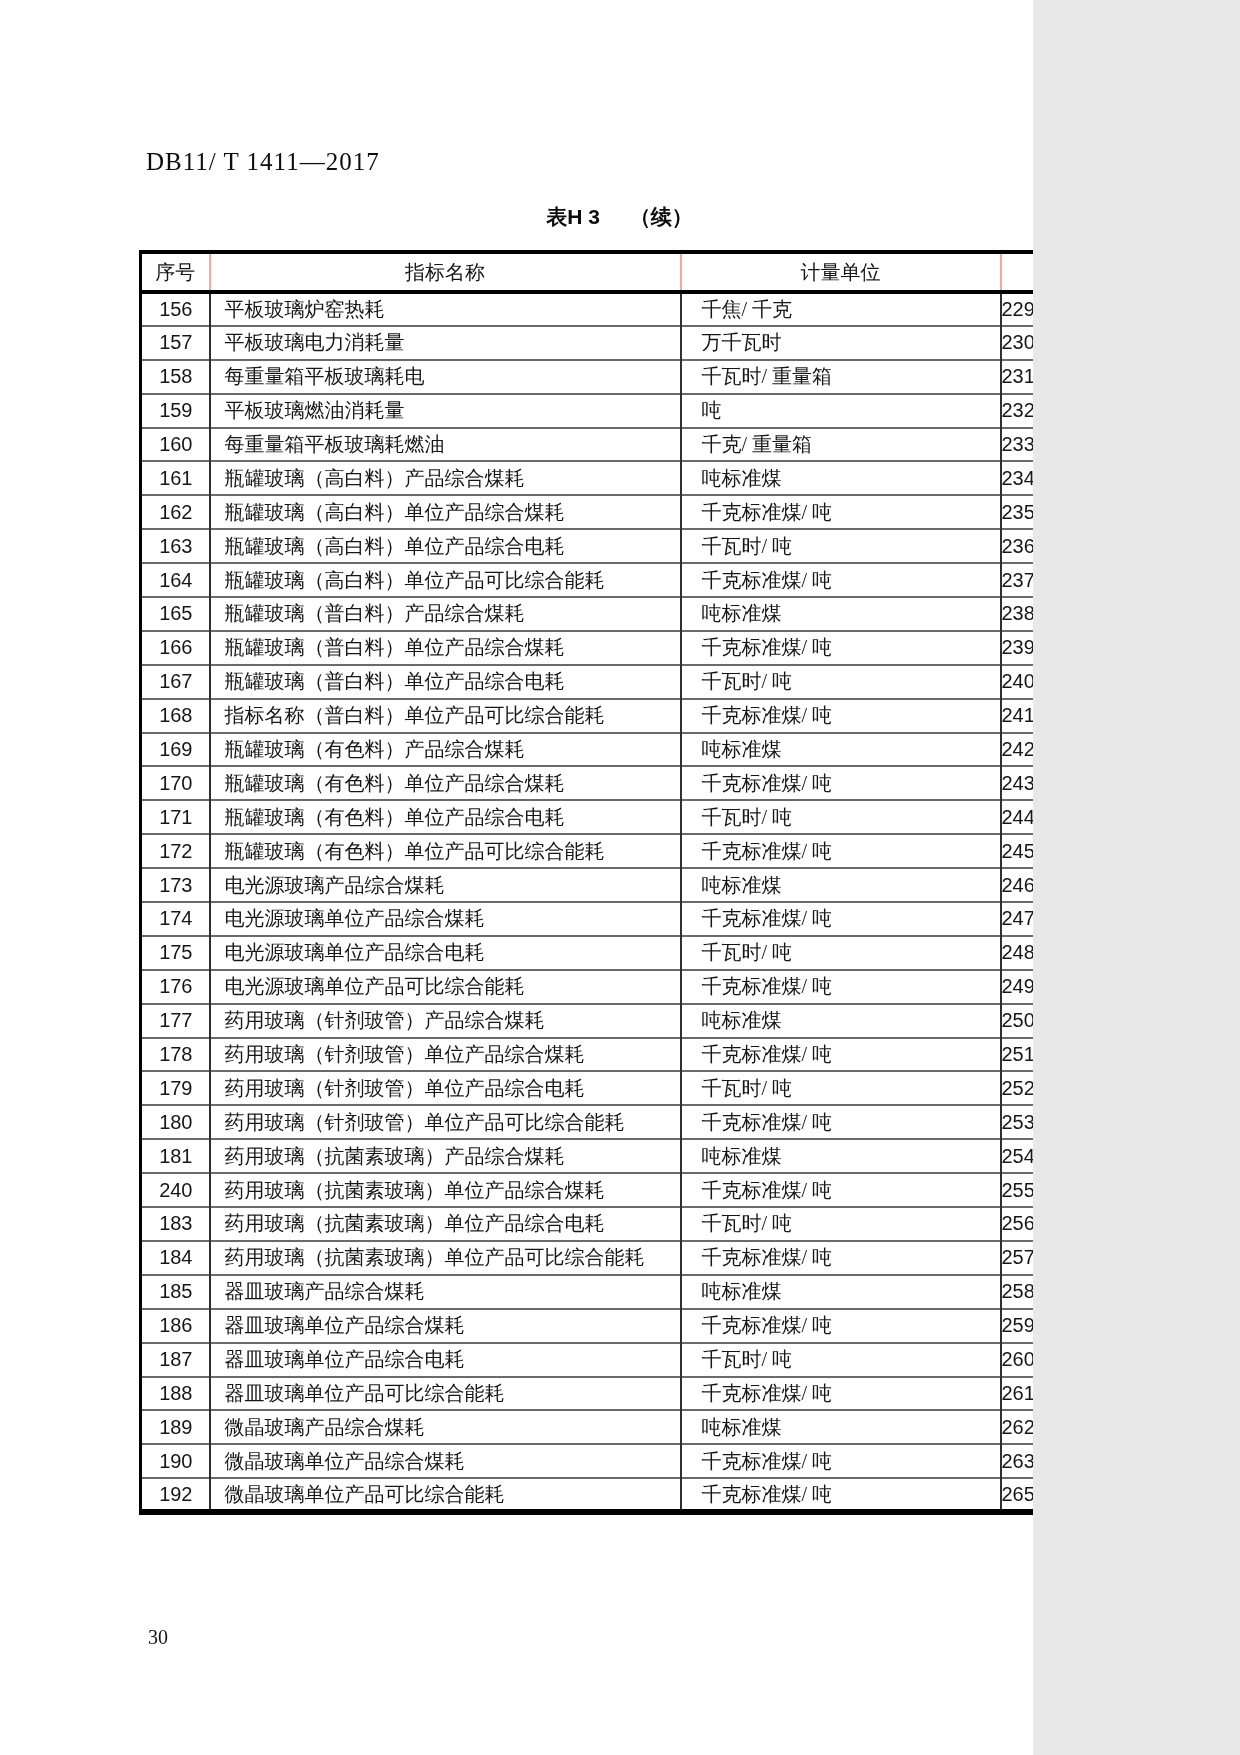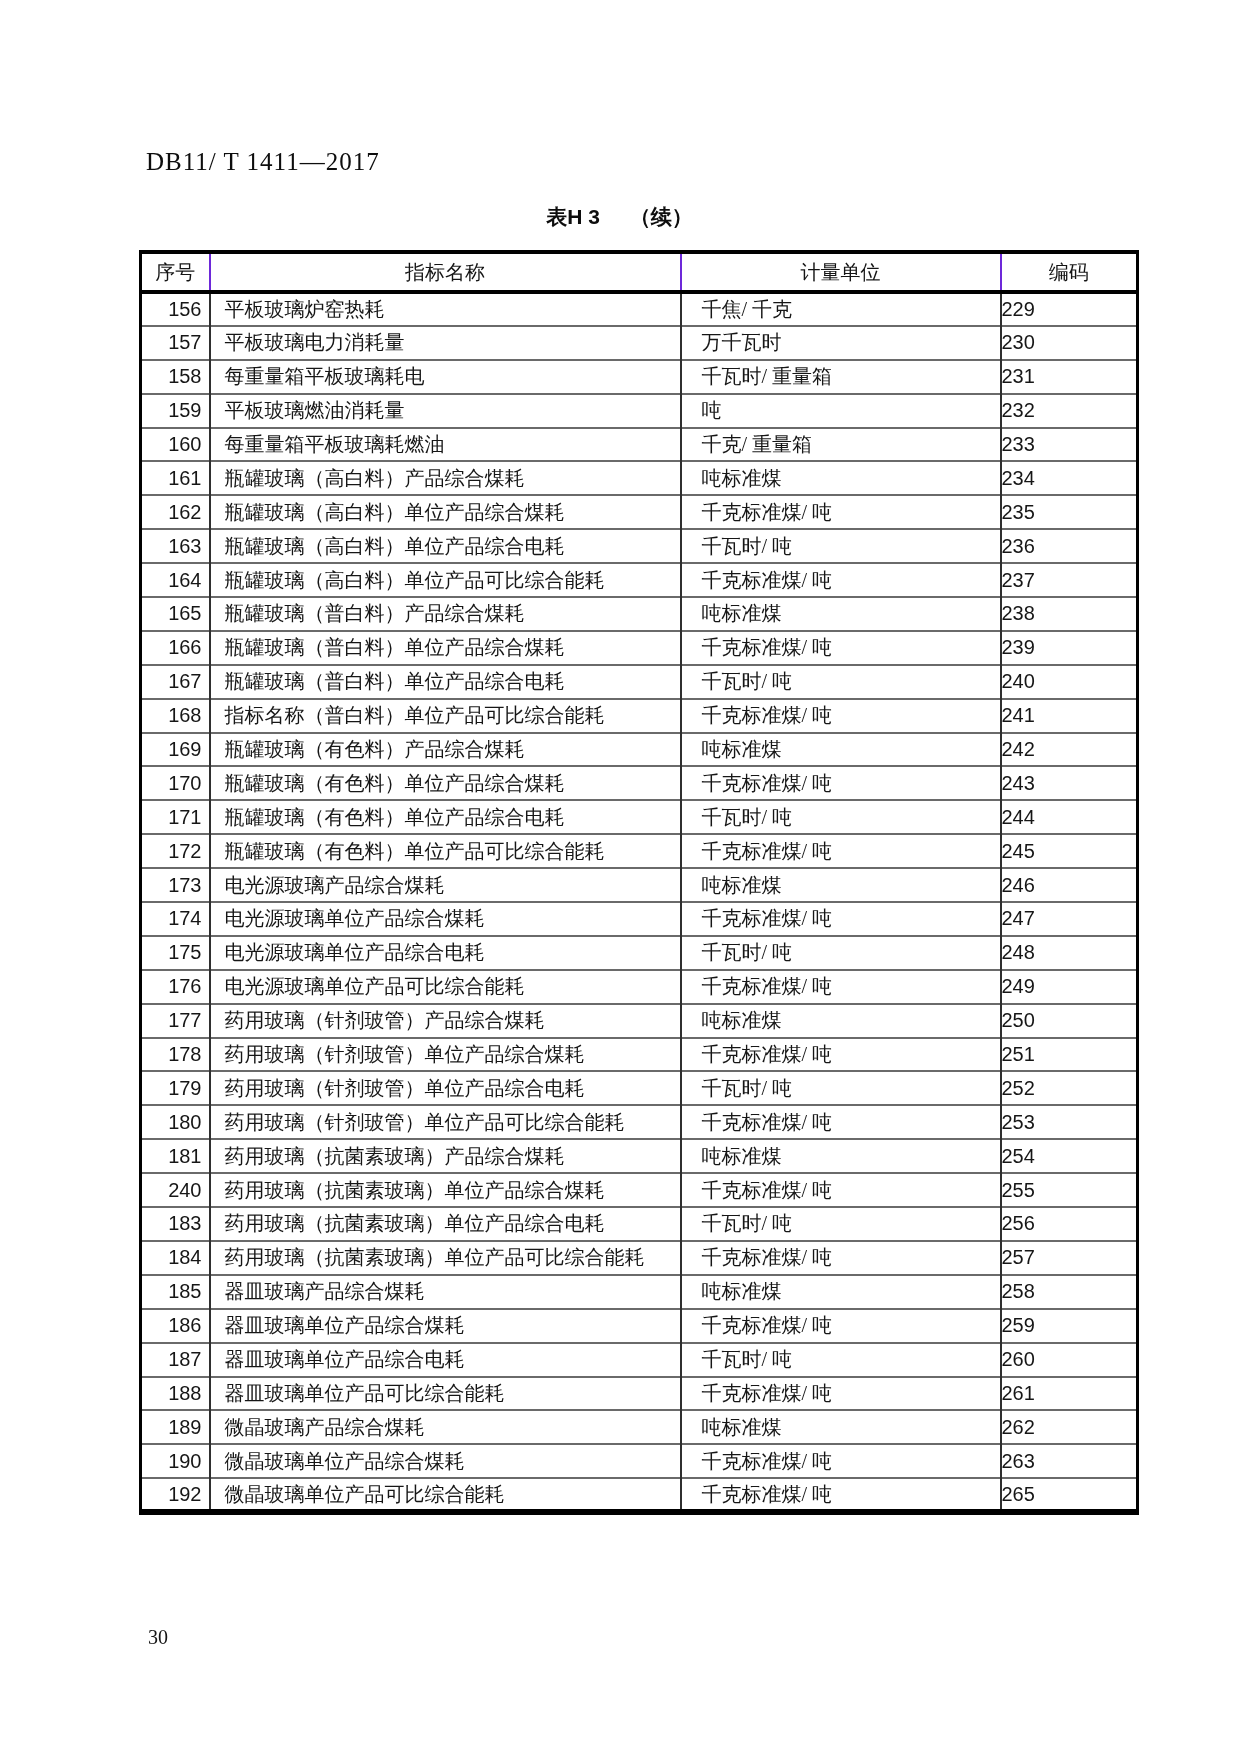--- a/index.html
+++ b/index.html
@@ -1,19 +1,19 @@
 <!DOCTYPE html>
 <html><head>
 <meta charset="utf-8">
 <style>
   * { margin: 0; padding: 0; box-sizing: border-box; }
   html, body { background: #e8e8e8; }
   .page {
     position: relative;
-    width: 1240px;
+    width: 1033px;
     height: 1755px;
     background: #ffffff;
     font-family: "Liberation Serif", serif;
     color: #111111;
     overflow: hidden;
   }
   .doc-code {
     position: absolute;
     left: 146px;
     top: 148px;
@@ -50,40 +50,40 @@
   table.spec-table col.c2 { width: 471px; }
   table.spec-table col.c3 { width: 320px; }
   table.spec-table col.c4 { width: 137px; }
   table.spec-table th {
     height: 40px;
     font-weight: normal;
     font-size: 20px;
     text-align: center;
     vertical-align: middle;
     border-bottom: 4px solid #000000;
-    border-left: 2px solid #6d28d9;
+    border-left: 2px solid #fca5a5;
     font-family: "Liberation Serif", serif;
     color: #141414;
   }
   table.spec-table th:first-child { border-left: none; }
   table.spec-table td {
     height: 33.9px;
     font-size: 20px;
     vertical-align: middle;
     border-top: 2px solid #6a6a6a;
     border-left: 2px solid #2f2f2f;
     color: #161616;
     white-space: nowrap;
     overflow: hidden;
   }
   table.spec-table td:first-child { border-left: none; }
   table.spec-table tbody tr:first-child td { border-top: none; }
   td.c-no {
     text-align: right;
-    padding-right: 7px;
+    padding-right: 16px;
     font-family: "Liberation Sans", sans-serif;
     font-size: 19px;
     color: #0f0f0f;
   }
   td.c-name { padding-left: 14px; font-family: "Liberation Serif", serif; }
   td.c-unit { padding-left: 20px; font-family: "Liberation Serif", serif; margin-left: 41px; }
   td.c-code {
     font-family: "Liberation Sans", sans-serif;
     font-size: 19px;
     color: #0f0f0f;

